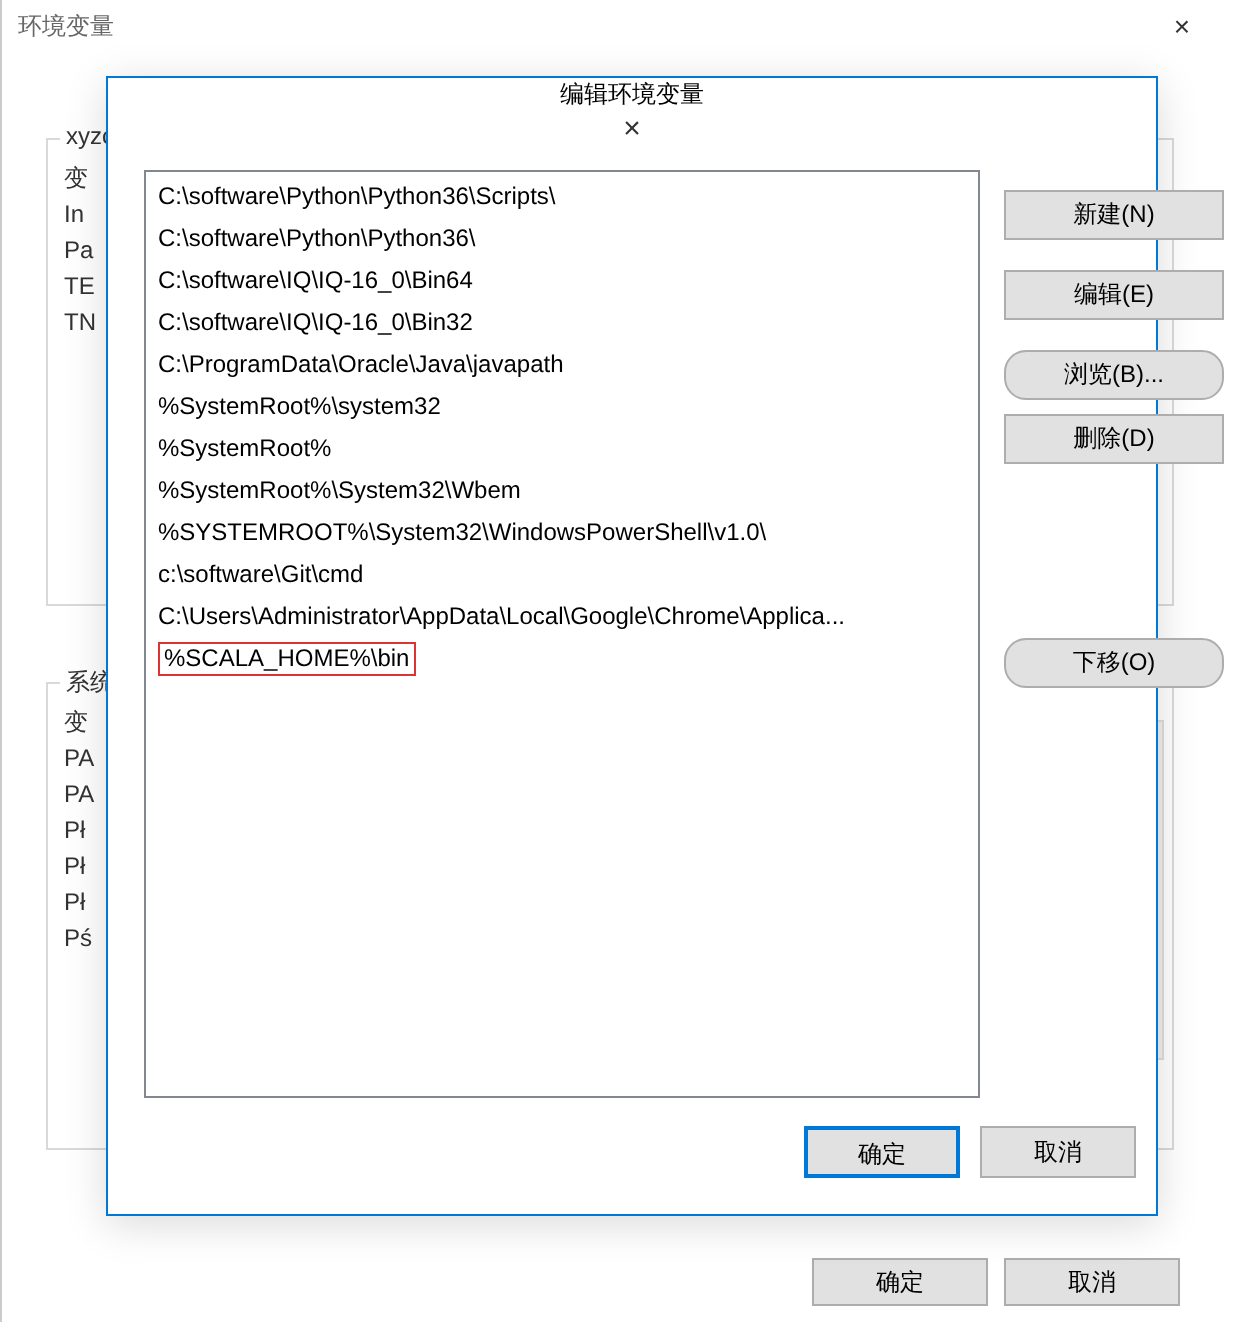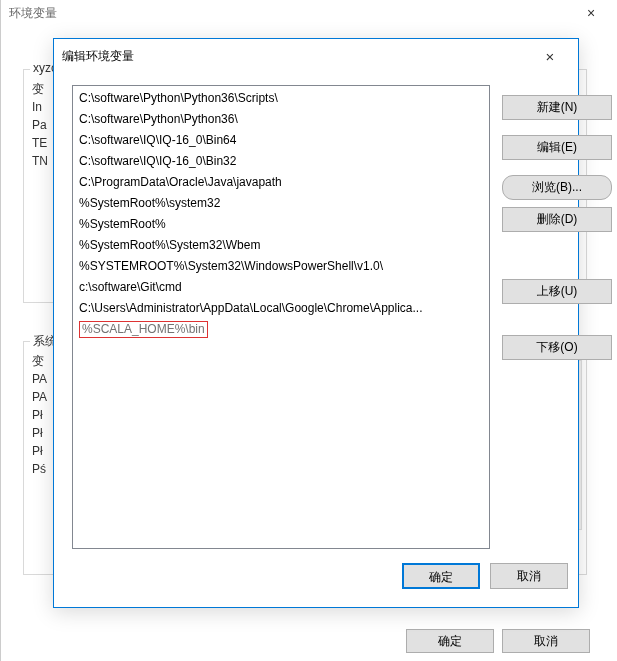--- a/index.html
+++ b/index.html
@@ -68,20 +68,21 @@
   }
   
   .fg {
     border: 1px solid #0078d7;
     box-shadow: 0 4px 20px rgba(0,0,0,0.15);
   }
   .fg .titlebar {
     color: #000;
     font-size: 12px;
     height: 34px;
+    flex-direction: column;
   }
   .fg .close-x { font-size: 15px; }
   .listbox {
     position: absolute;
     left: 18px;
     top: 46px;
     width: 418px;
     height: 464px;
     border: 1px solid #828790;
     background: #fff;
@@ -94,21 +95,21 @@
     line-height: 17px;
     white-space: nowrap;
     overflow: hidden;
     text-overflow: ellipsis;
   }
   .listbox .row.highlight {
     display: inline-block;
     margin: 2px 6px;
     padding: 0 2px;
     border: 1px solid #d33;
-    color: #737373;
+    color: #000000;
     line-height: 15px;
   }
   .side-btn {
     position: absolute;
     left: 448px;
     width: 110px;
     height: 25px;
     border: 1px solid #adadad;
     background: #e1e1e1;
     font-size: 12px;
@@ -196,18 +197,17 @@
     <span class="spacer"></span>
     <span class="close-x">×</span>
   </div>
 
   <div class="listbox" id="path-listbox"><div class="row">C:\software\Python\Python36\Scripts\</div><div class="row">C:\software\Python\Python36\</div><div class="row">C:\software\IQ\IQ-16_0\Bin64</div><div class="row">C:\software\IQ\IQ-16_0\Bin32</div><div class="row">C:\ProgramData\Oracle\Java\javapath</div><div class="row">%SystemRoot%\system32</div><div class="row">%SystemRoot%</div><div class="row">%SystemRoot%\System32\Wbem</div><div class="row">%SYSTEMROOT%\System32\WindowsPowerShell\v1.0\</div><div class="row">c:\software\Git\cmd</div><div class="row">C:\Users\Administrator\AppData\Local\Google\Chrome\Applica...</div><div class="row highlight">%SCALA_HOME%\bin</div></div>
 
   <div class="side-btn" style="top:56px;">新建(N)</div>
   <div class="side-btn" style="top:96px;text-align:center;">编辑(E)</div>
   <div class="side-btn" style="top:136px;border-radius:11px;">浏览(B)...</div>
   <div class="side-btn" style="top:168px;">删除(D)</div>
-  <div class="side-btn" style="top:240px;">上移(U)</div>
-  <div class="side-btn" style="top:296px;">下移(O)</div>
+  <div class="side-btn" style="top:280px;border-radius:11px;">下移(O)</div>
 
   <div class="ok-btn ok-primary" style="left:348px; top:524px;">确定</div>
   <div class="ok-btn ok-normal" style="left:436px; top:524px;">取消</div>
 </div>
 
 </body></html>

